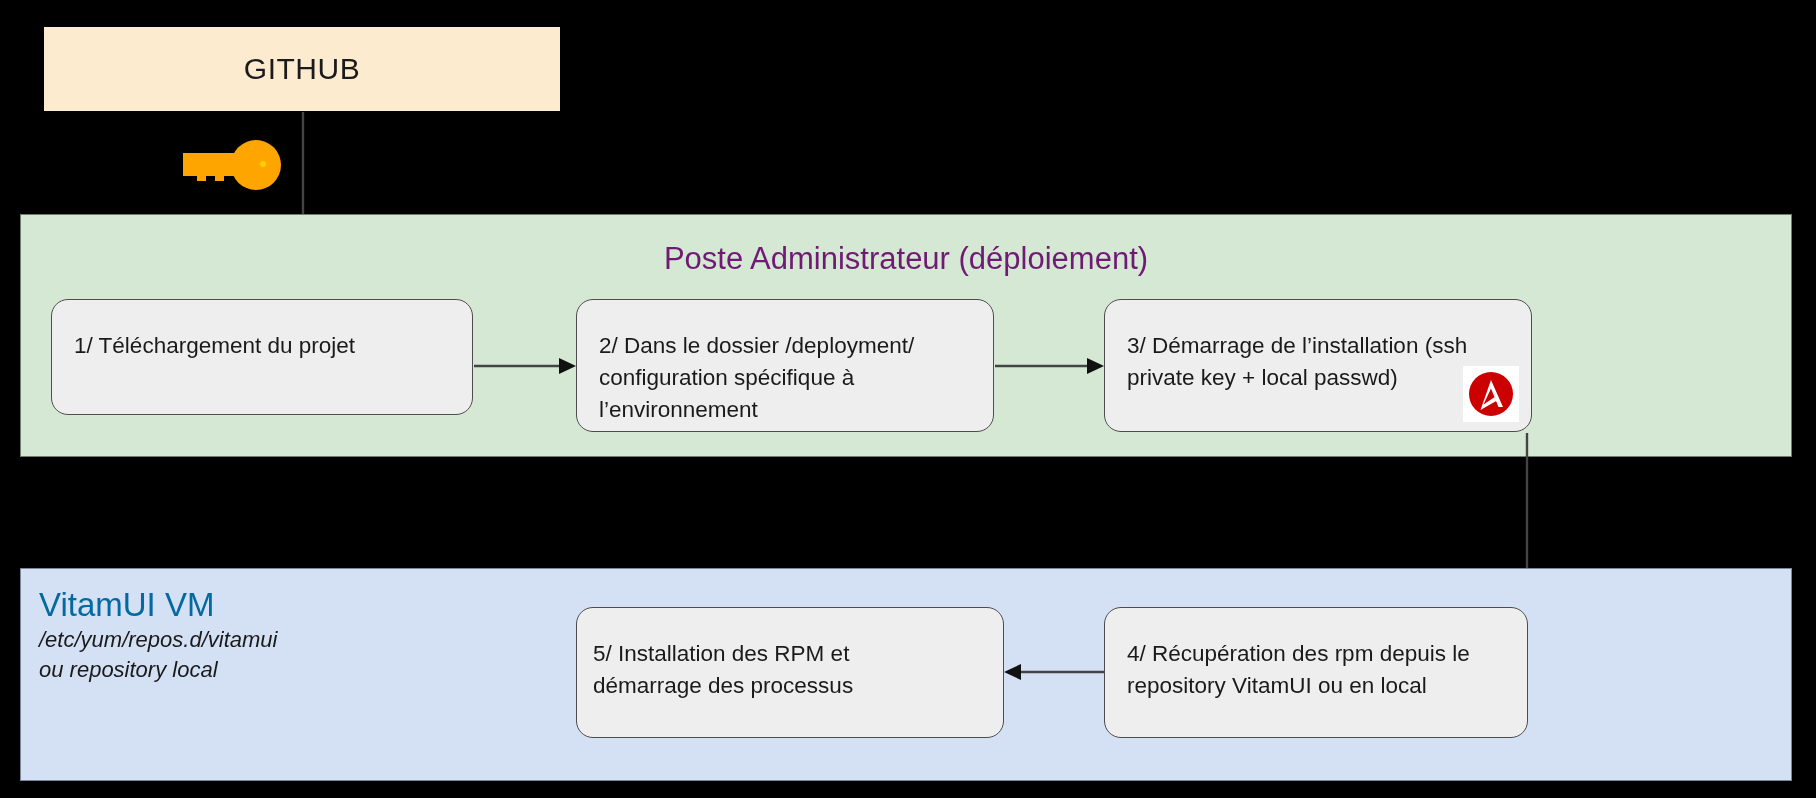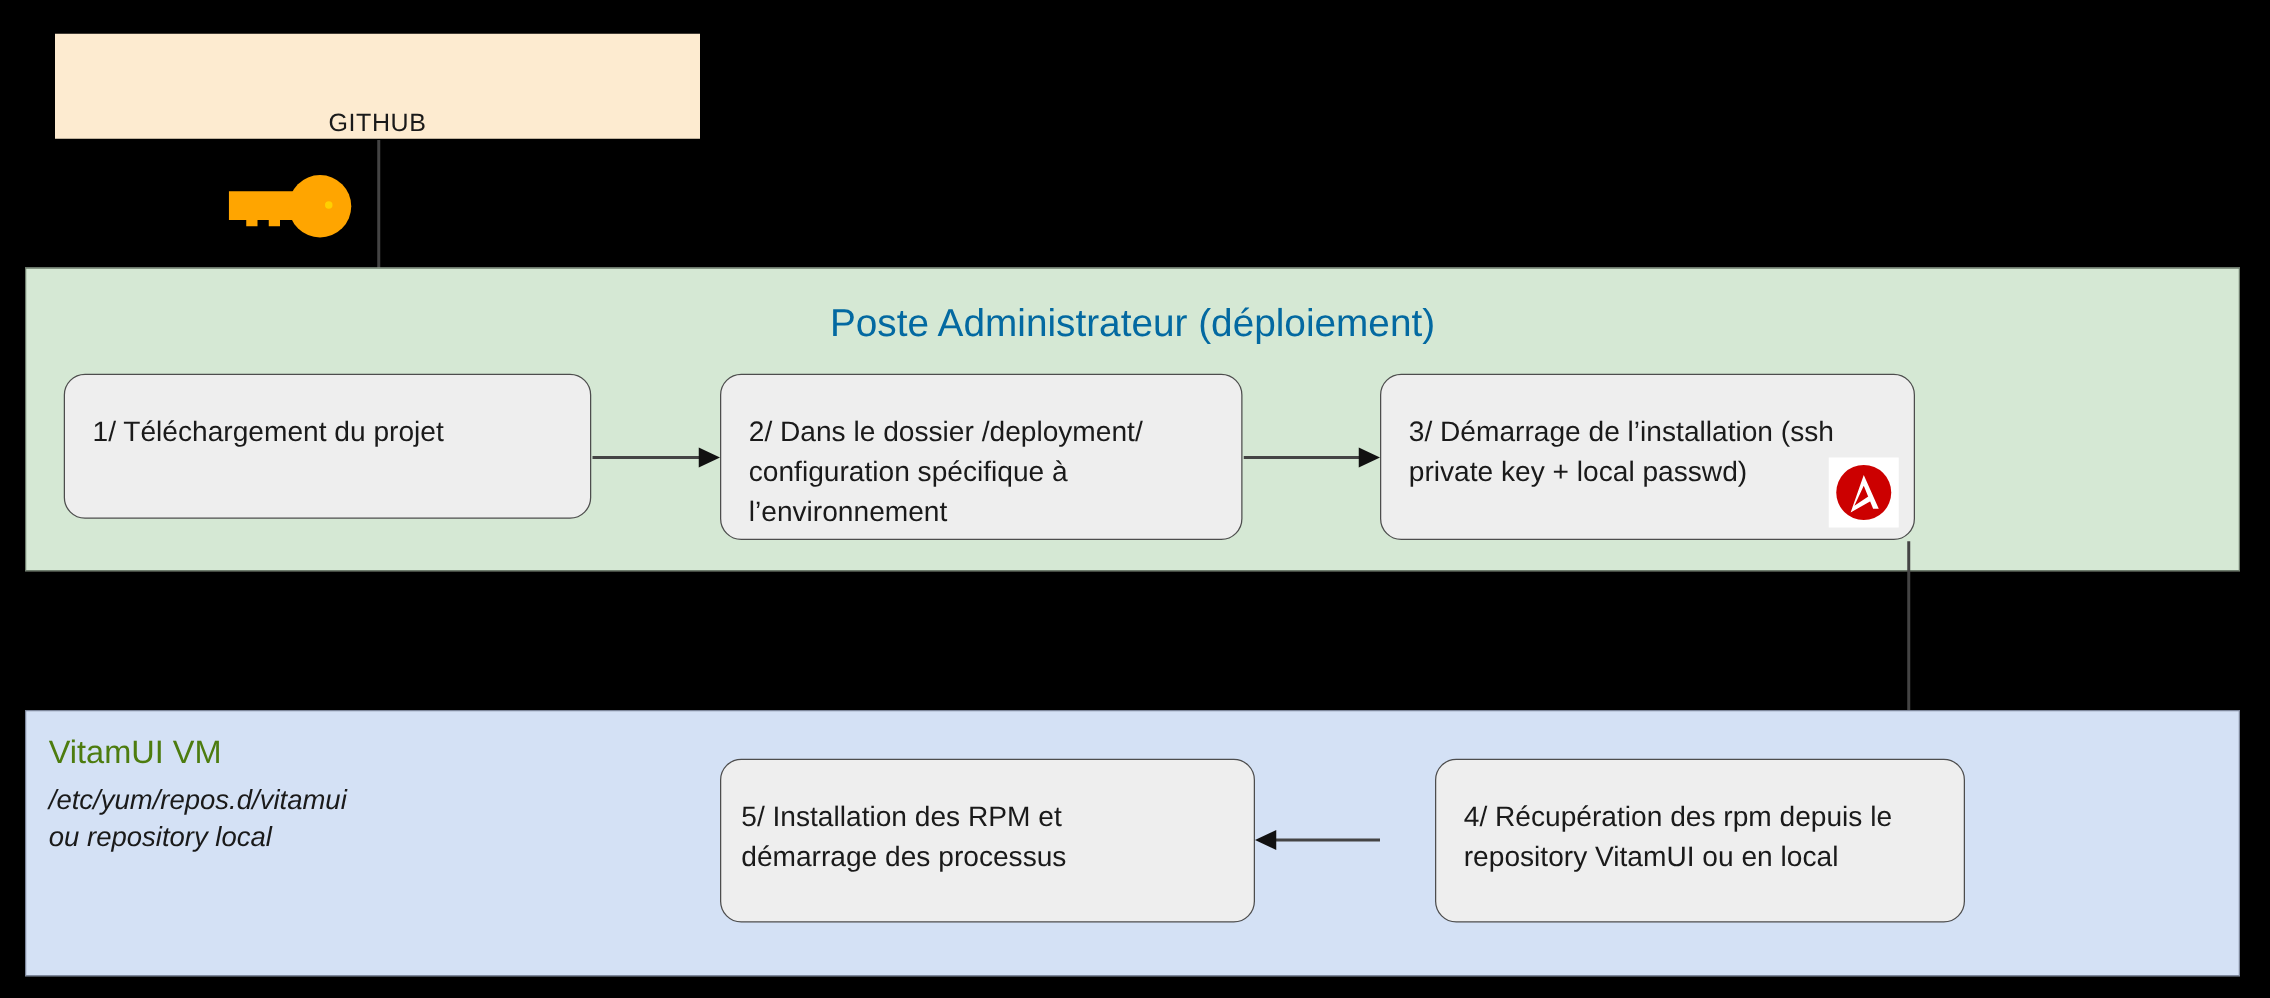--- a/index.html
+++ b/index.html
@@ -23,23 +23,23 @@
 
   
   .github-box {
     position: absolute;
     left: 44px;
     top: 27px;
     width: 516px;
     height: 84px;
     background: #FDEBD0;
     display: flex;
-    align-items: flex-end;
+    align-items: center;
     justify-content: center;
-    font-size: 20px;
+    font-size: 30px;
     color: #1a1a1a;
     letter-spacing: 0.5px;
   }
 
   
   .key-icon {
     position: absolute;
     left: 183px;
     top: 140px;
     width: 106px;
@@ -67,28 +67,28 @@
     background: #D4E1F5;
     border: 1px solid #7d879b;
   }
   .panel-admin-title {
     position: absolute;
     left: 0;
     right: 0;
     top: 26px;
     text-align: center;
     font-size: 31px;
-    color: #0369a1;
+    color: #701a75;
   }
   .panel-vm-title {
     position: absolute;
     left: 18px;
     top: 18px;
-    font-size: 26px;
-    color: #4d7c0f;
+    font-size: 33px;
+    color: #0369a1;
     line-height: 1.12;
   }
   .panel-vm-sub {
     position: absolute;
     left: 18px;
     top: 56px;
     font-size: 22px;
     color: #1a1a1a;
     line-height: 1.35;
   }
@@ -105,21 +105,21 @@
     font-size: 22.5px;
     line-height: 1.42;
     color: #1a1a1a;
   }
   .pbox .lines div { white-space: nowrap; }
 
   .box1 { left: 51px;   top: 299px; width: 422px; height: 116px; }
   .box2 { left: 576px;  top: 299px; width: 418px; height: 133px; }
   .box3 { left: 1104px; top: 299px; width: 428px; height: 133px; }
   .box5 { left: 576px;  top: 607px; width: 428px; height: 131px; padding-left: 16px; }
-  .box4 { left: 1104px; top: 607px; width: 424px; height: 131px; margin-left: 44px; }
+  .box4 { left: 1104px; top: 607px; width: 424px; height: 131px; }
 
   
   .ansible-logo {
     position: absolute;
     right: 12px;
     bottom: 9px;
     width: 56px;
     height: 56px;
     background: #ffffff;
     display: flex;

